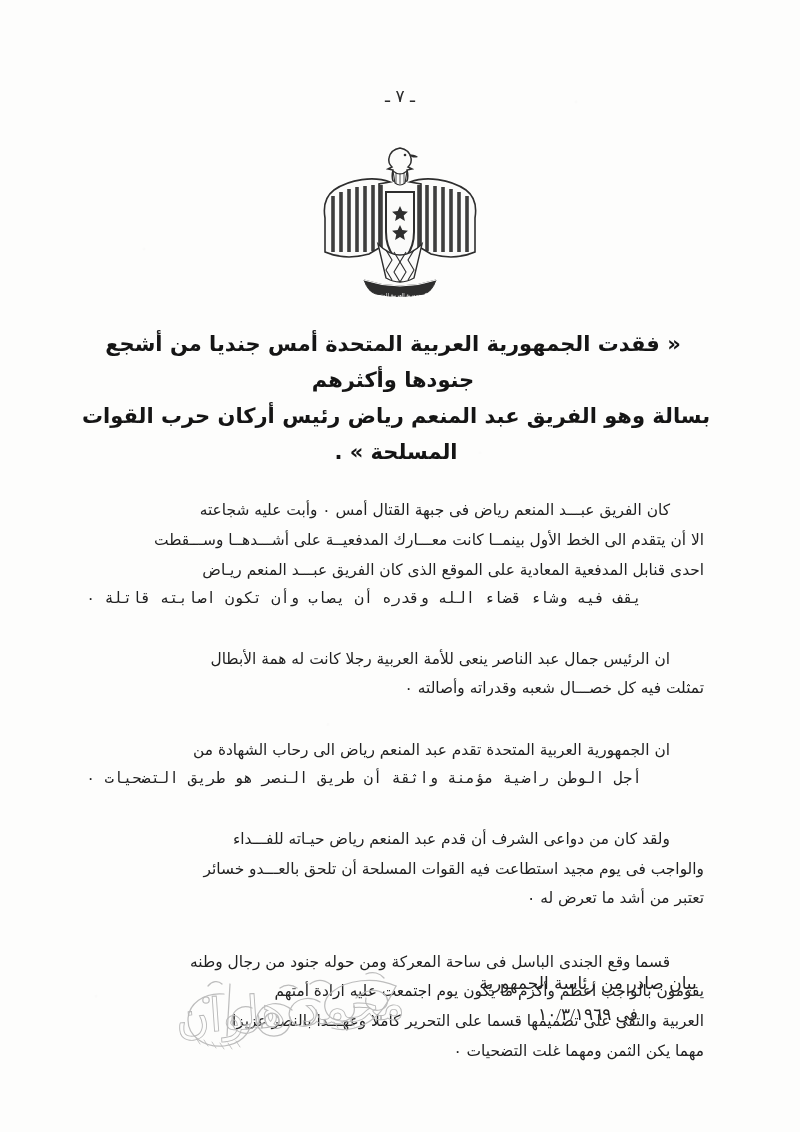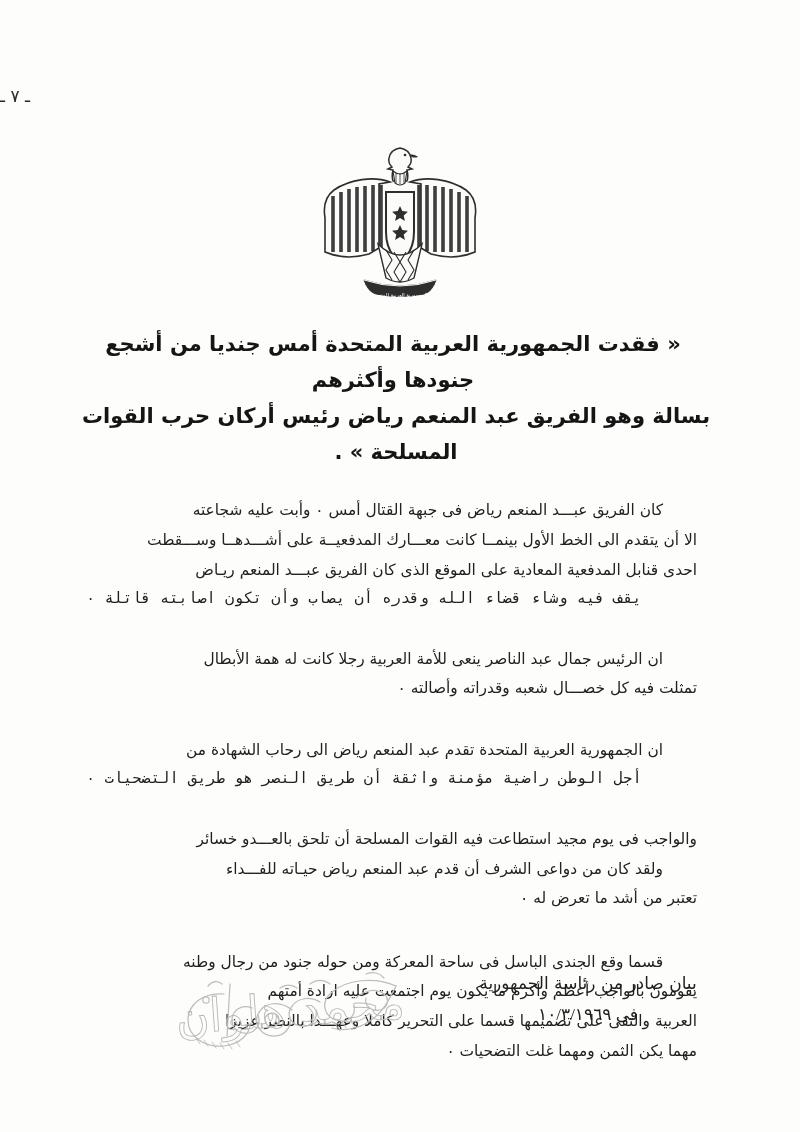--- a/index.html
+++ b/index.html
@@ -27,21 +27,21 @@
       radial-gradient(circle at 12% 88%, rgba(0,0,0,0.010) 0 1px, transparent 2px),
       radial-gradient(circle at 60% 40%, rgba(0,0,0,0.008) 0 1px, transparent 2px);
   }
 
   
   .page-number {
     position: absolute;
     top: 86px;
     left: 0;
     width: 800px;
-    text-align: left;
+    text-align: center;
     font-size: 17px;
     letter-spacing: 5px;
     color: #2a2a2a;
     font-family: "DejaVu Sans", sans-serif;
   }
 
   
   .emblem {
     position: absolute;
     top: 140px;
@@ -82,21 +82,21 @@
     margin: 0 0 26px 0;
     letter-spacing: -0.2px;
     color: #151515;
   }
   .headline .line { display: block; text-align: center; }
   .headline .line.l1 { margin-right: 6px; }
 
   p.body-par {
     font-size: 15.4px;
     line-height: 1.92;
-    margin: 0 15px 16px 0;
+    margin: 0 8px 16px 0;
     color: #212121;
     text-align: justify;
   }
   p.body-par .line { display: block; white-space: nowrap; }
   p.body-par .line.indent { padding-right: 34px; }
   p.body-par .line.tail   { text-align: left; padding-left: 6px; font-family: Liberation Mono, monospace; }
   p.body-par .line.tail2  { }
 
   .gap-1 { height: 14px; }
   .gap-2 { height: 16px; }
@@ -235,22 +235,22 @@
     <div class="gap-2"></div>
 
     <p class="body-par">
       <span class="line indent">ان الجمهورية العربية المتحدة تقدم عبد المنعم رياض الى رحاب الشهادة من</span>
       <span class="line tail">أجل الوطن راضية مؤمنة واثقة أن طريق النصر هو طريق التضحيات ٠</span>
     </p>
 
     <div class="gap-3"></div>
 
     <p class="body-par">
+      <span class="line indent">ولقد كان من دواعى الشرف أن قدم عبد المنعم رياض حيـاته للفـــداء</span>
       <span class="line">والواجب فى يوم مجيد استطاعت فيه القوات المسلحة أن تلحق بالعـــدو خسائر</span>
-      <span class="line indent">ولقد كان من دواعى الشرف أن قدم عبد المنعم رياض حيـاته للفـــداء</span>
       <span class="line tail2">تعتبر من أشد ما تعرض له ٠</span>
     </p>
 
     <div class="gap-4"></div>
 
     <p class="body-par">
       <span class="line indent">قسما وقع الجندى الباسل فى ساحة المعركة ومن حوله جنود من رجال وطنه</span>
       <span class="line">يقومون بالواجب أعظم وأكرم ما يكون يوم اجتمعت عليه ارادة أمتهم</span>
       <span class="line">العربية والتقى على تصميمها قسما على التحرير كاملا وعهـــدا بالنصر عزيزا</span>
       <span class="line tail2">مهما يكن الثمن ومهما غلت التضحيات ٠</span>

